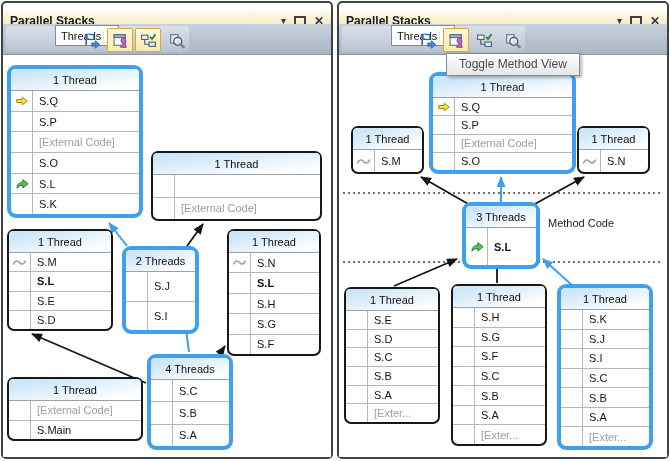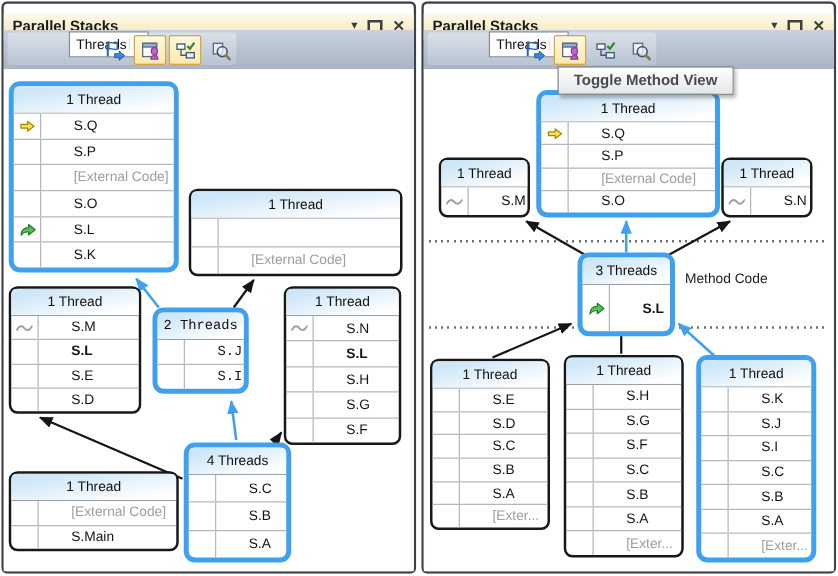--- a/index.html
+++ b/index.html
@@ -36,36 +36,36 @@
 
   .client{position:absolute;left:2px;right:2px;top:54px;bottom:2px;background:#fff;z-index:0;}
 
   
   .box{position:absolute;background:#fff;display:flex;flex-direction:column;box-sizing:border-box;z-index:2;}
   .box.cur{border:4px solid #3FA0EF;border-radius:9px;}
   .box.norm{border:2px solid #181818;border-radius:7px;}
   .bhead{flex:0 0 21px;display:flex;align-items:center;justify-content:center;
          background:linear-gradient(to right bottom,#CDE6F8 15%,#FDFEFF 85%);
          border-bottom:1px solid #9AA1A8;font-size:11px;color:#101010;border-radius:4px 4px 0 0;}
-  .brow{flex:1;display:flex;align-items:stretch;border-bottom:1px solid #B3B8BD;min-height:0;gap:20px;}
+  .brow{flex:1;display:flex;align-items:stretch;border-bottom:1px solid #B3B8BD;min-height:0;}
   .brow:last-child{border-bottom:none;}
   .ricon{flex:0 0 21px;border-right:1px solid #B3B8BD;display:flex;align-items:center;justify-content:center;}
   .rtext{flex:1;display:flex;align-items:center;padding-left:6px;font-size:11px;color:#141414;
          white-space:nowrap;overflow:hidden;}
   .brow.gray .rtext{color:#9E9E9E;}
   .brow.bold .rtext{font-weight:bold;}
 
   
   .arrows{position:absolute;left:0;top:0;z-index:1;pointer-events:none;}
   .dotline{position:absolute;left:6px;width:320px;height:2px;z-index:1;
            background-image:repeating-linear-gradient(to right,#6F6F6F 0 1.5px,transparent 1.5px 5px);}
   .mv-label{position:absolute;font-size:11px;color:#1d1d1d;z-index:2;}
   .tooltip{position:absolute;z-index:10;background:linear-gradient(#FFFFFF,#E5E6E9);
            border:1px solid #8A8A8A;box-shadow:2px 2px 3px rgba(0,0,0,.28);
-           padding:3px 12px 4px;font-size:12px;color:#4A4A4A;white-space:nowrap;font-weight:bold;}
+           padding:3px 12px 4px;font-size:12px;color:#4A4A4A;white-space:nowrap;}
 </style>
 </head>
 <body>
 
 <div class="panel left">
   <div class="titlebar">
     <span class="title">Parallel Stacks</span>
     <span class="win-controls">
       <span class="wc menu">▾</span>
       <span class="wc float"></span>
@@ -188,21 +188,21 @@
       </div>
       <div class="brow">
         <span class="ricon"></span>
         <span class="rtext">S.E</span>
       </div>
       <div class="brow">
         <span class="ricon"></span>
         <span class="rtext">S.D</span>
       </div>
     </div>
-  <div class="box cur" style="left:121px; top:245px; width:77px;  height:69px;font-family:Liberation Mono, monospace;">
+  <div class="box cur" style="left:121px; top:245px; width:77px;  height:88px;">
       <div class="bhead">2 Threads</div>
       <div class="brow">
         <span class="ricon"></span>
         <span class="rtext">S.J</span>
       </div>
       <div class="brow">
         <span class="ricon"></span>
         <span class="rtext">S.I</span>
       </div>
     </div>

